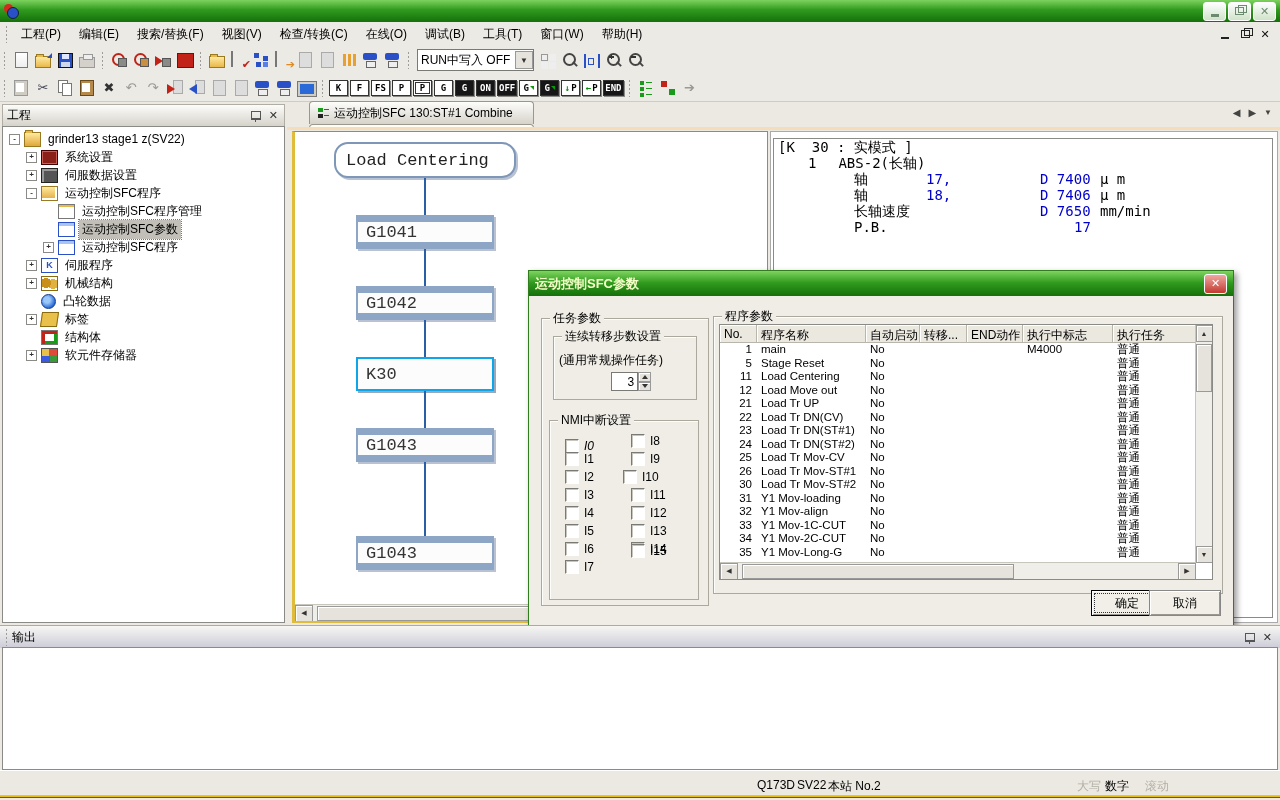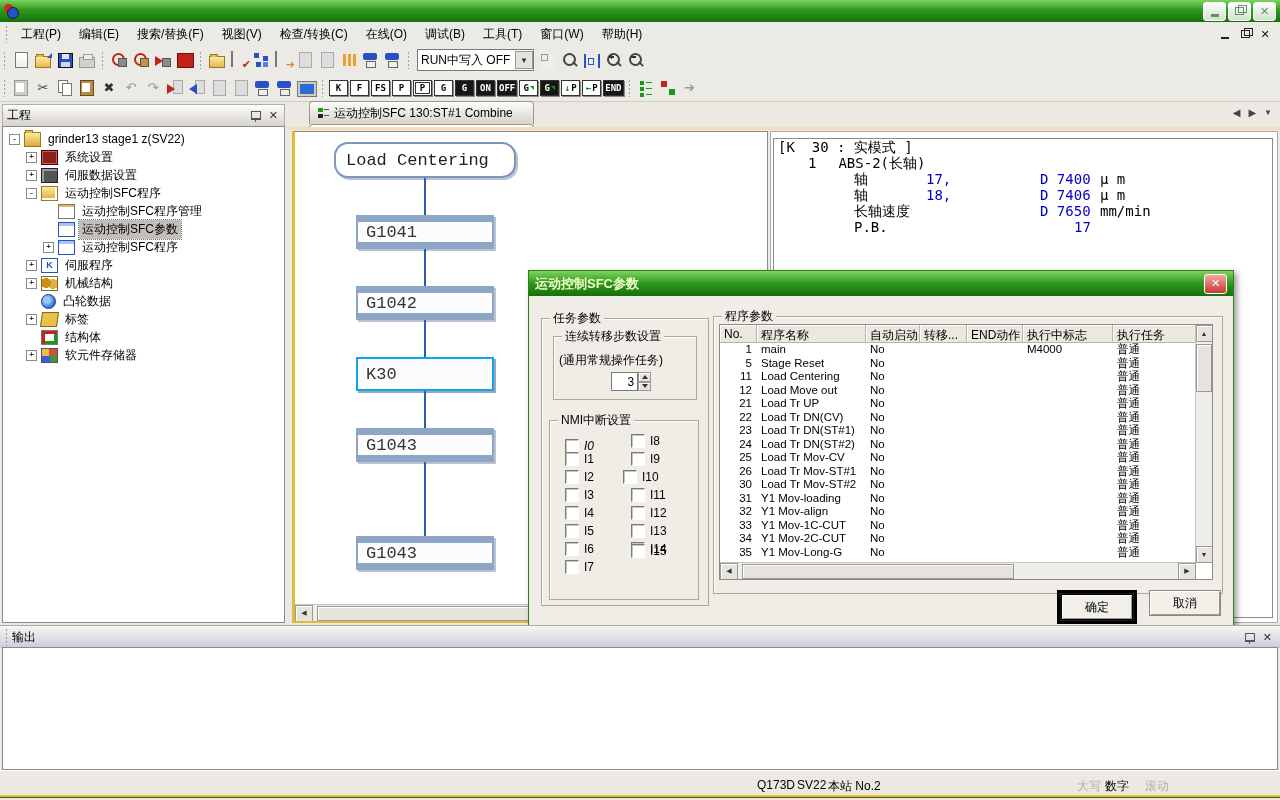--- a/index.html
+++ b/index.html
@@ -186,21 +186,21 @@
   .hcell{background:#ebe8e0;border-right:1px solid #b8b5ac;border-bottom:1px solid #b8b5ac;box-shadow:inset 1px 1px 0 #fff;padding:2px 3px 0 4px;white-space:nowrap;overflow:hidden}
   #pbody{position:absolute;left:0;top:18px;right:16px;bottom:16px;overflow:hidden}
   .prow{display:grid;grid-template-columns:37px 109px 54px 47px 56px 90px 83px;height:13.5px;line-height:13px;font-size:11.5px;white-space:nowrap}
   .pcell{overflow:hidden;padding-left:4px}
   .pcell.num{text-align:right;padding-right:5px}
   .vscroll{position:absolute;right:0;top:0;width:16px;bottom:16px;background:#f0eee8;border-left:1px solid #c8c5bc;display:flex;flex-direction:column;align-items:center}
   .vthumb{width:14px;height:46px;background:#e6e3dc;border:1px solid #999;box-shadow:inset 1px 1px 0 #fff;margin-top:2px}
   .vsp{flex:1}
   #ptable .hscroll{right:16px}
   .dlg-btn{position:absolute;width:70px;height:24px;background:#f1efe8;border:1px solid #888;box-shadow:inset 1px 1px 0 #fff,inset -1px -1px 0 #9a978e;display:flex;align-items:center;justify-content:center}
-  #btn-ok{left:528px;top:294px;border:5px solid #000000;outline:1px dotted #333;outline-offset:-4px}
+  #btn-ok{left:562px;top:294px;border:1px solid #000000;outline:1px dotted #333;outline-offset:-4px}
   #btn-cancel{left:620px;top:294px}
 
   
   #out-header{position:absolute;left:0;top:625px;right:0;height:22px;background:linear-gradient(#f7f6f3,#ccccd8);border-top:1px solid #aaa;display:flex;align-items:center;padding-left:2px}
   #out-body{position:absolute;left:2px;top:647px;right:2px;height:121px;background:#fff;border:1px solid #8a8a86}
   #out-header .pin{margin-left:auto}
 
   
   #statusbar{position:absolute;left:0;top:770px;right:0;height:27px;background:#ece9e2;border-top:1px solid #fff}
   .sb-text{position:absolute;top:7px;white-space:nowrap}

